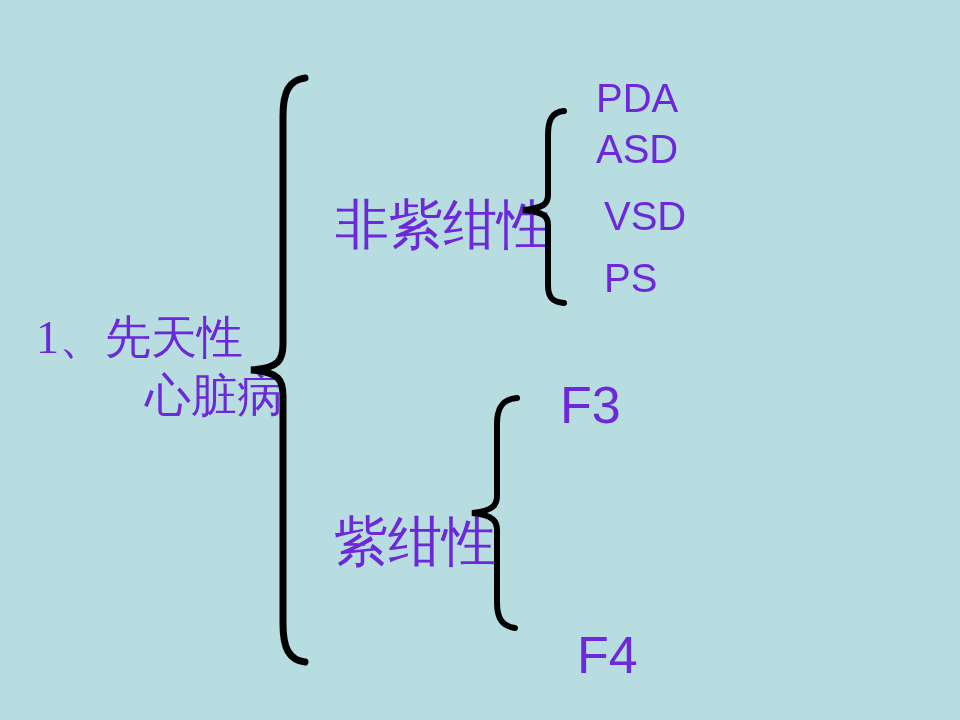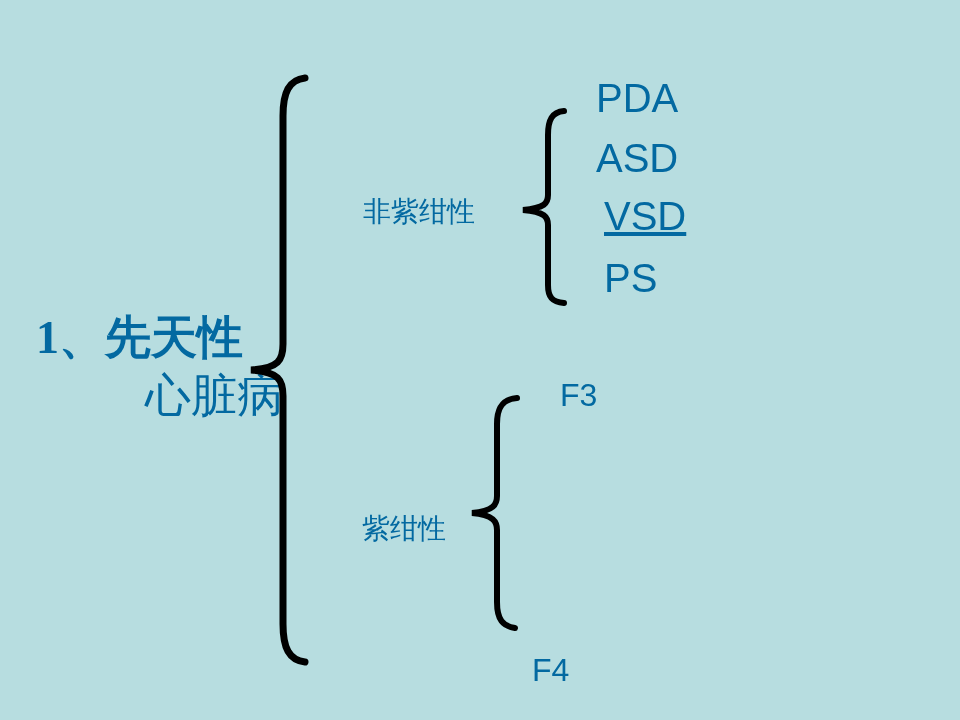--- a/index.html
+++ b/index.html
@@ -9,73 +9,72 @@
   body {
     width: 960px;
     height: 720px;
     position: relative;
     overflow: hidden;
     font-family: "Liberation Sans", "DejaVu Sans", sans-serif;
   }
   .abs {
     position: absolute;
     line-height: 1;
-    color: #0369a1;
+    color: #6d28d9;
     white-space: nowrap;
   }
   .cjk {
     font-family: "Liberation Serif", "DejaVu Serif", serif;
   }
   .latin {
     font-family: "Liberation Sans", "DejaVu Sans", sans-serif;
   }
   .root-line {
     font-size: 46px;
   }
   .branch-label {
-    font-size: 28px;
-    margin-left: 28px;
+    font-size: 54px;
   }
   .leaf-sm {
     font-size: 40px;
   }
   .leaf-lg {
-    font-size: 32px;
+    font-size: 52px;
   }
   svg.brace {
     position: absolute;
     overflow: visible;
   }
   svg.brace path {
     fill: none;
     stroke: #000;
     stroke-linecap: round;
   }
 </style>
 </head>
 <body style="background: rgb(183, 221, 224); color: rgb(0, 0, 0);">
 
-<div class="abs cjk root-line" style="left:36px; top:315px;font-weight:bold;">1、先天性</div>
+<div class="abs cjk root-line" style="left:36px; top:315px;">1、先天性</div>
 <div class="abs cjk root-line" style="left:97px; top:373px;margin-left:48px;">心脏病</div>
 
 <svg class="brace" style="left:246px; top:74px;" width="66" height="592" viewBox="0 0 66 592">
   <path stroke-width="7" d="M 59 4 C 43 6 37 18 37 42 V 270 C 37 286 33 294 5 296 C 33 298 37 306 37 322 V 550 C 37 574 43 586 59 588"></path>
 </svg>
 
 <div class="abs cjk branch-label" style="left:335px; top:198px;">非紫绀性</div>
 
 <svg class="brace" style="left:518px; top:107px;" width="50" height="200" viewBox="0 0 50 200">
   <path stroke-width="6" d="M 46 4 C 34 5 30 13 30 28 V 88 C 30 96 27 101 5 103 C 27 105 30 110 30 118 V 178 C 30 190 34 195 46 196"></path>
 </svg>
 
 <div class="abs latin leaf-sm" style="left:596px; top:78px;">PDA</div>
-<div class="abs latin leaf-sm" style="left:596px; top:138px;">ASD</div>
-<div class="abs latin leaf-sm" style="left:604px; top:196px;text-decoration:underline;">VSD</div>
+<div class="abs latin leaf-sm" style="left:596px; top:129px;">ASD</div>
+<div class="abs latin leaf-sm" style="left:604px; top:196px;">VSD</div>
 <div class="abs latin leaf-sm" style="left:604px; top:258px;">PS</div>
 
 <div class="abs cjk branch-label" style="left:334px; top:515px;">紫绀性</div>
 
 <svg class="brace" style="left:466px; top:392px;" width="54" height="240" viewBox="0 0 54 240">
   <path stroke-width="6" d="M 51 6 C 37 7 31 15 31 32 V 104 C 31 112 28 119 6 121 C 28 123 31 130 31 138 V 210 C 31 228 37 234 49 236"></path>
 </svg>
 
 <div class="abs latin leaf-lg" style="left:560px; top:379px;">F3</div>
-<div class="abs latin leaf-lg" style="left:532px; top:629px;margin-top:25px;">F4</div>
+<div class="abs latin leaf-lg" style="left:577px; top:629px;">F4</div>
 
 </body></html>

